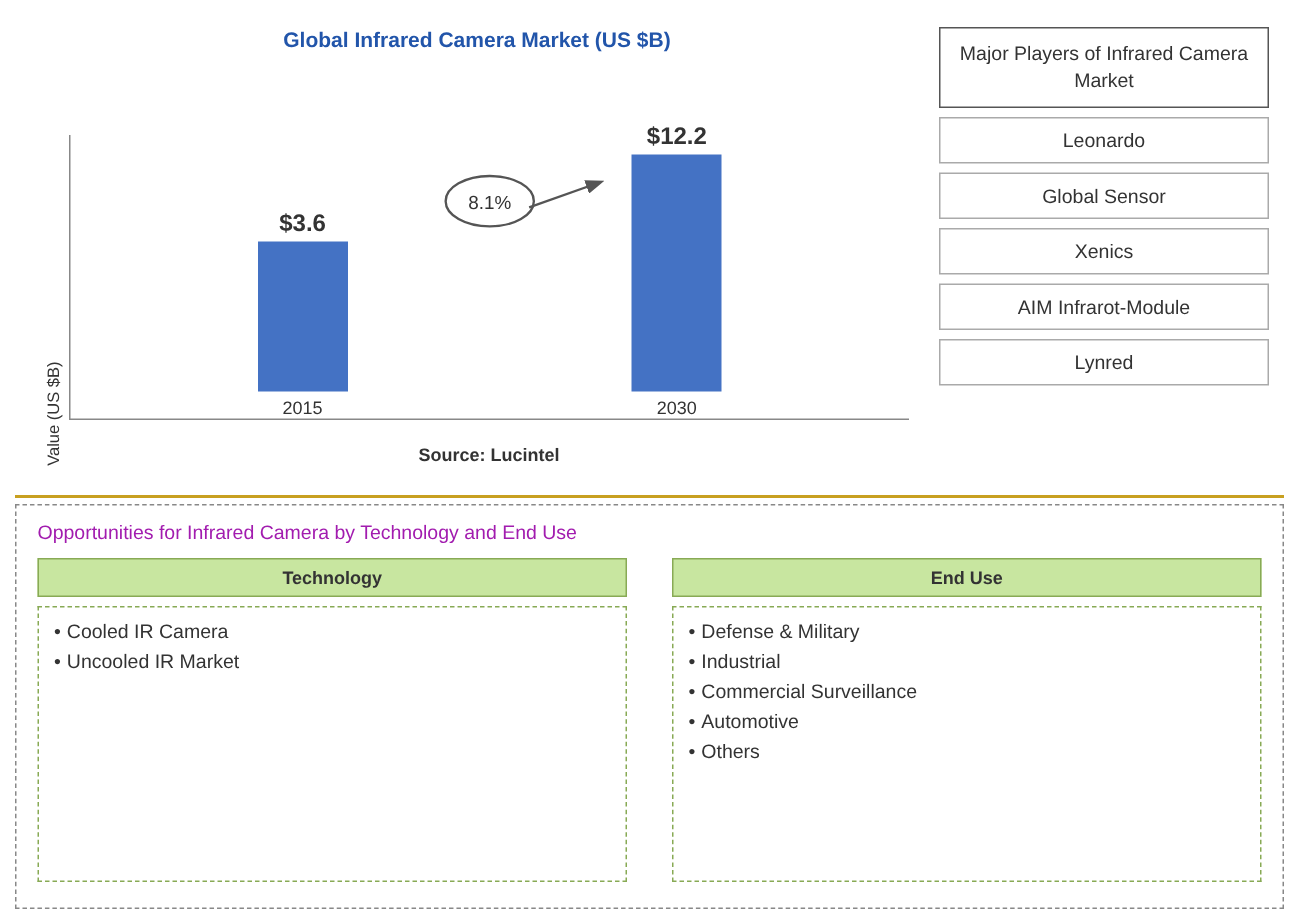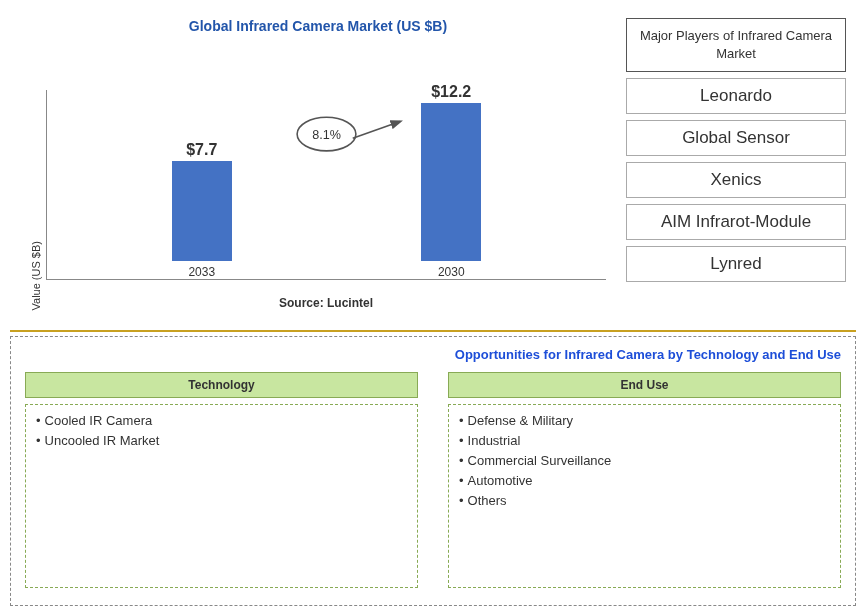--- a/index.html
+++ b/index.html
@@ -118,42 +118,42 @@
       text-align: center;
       font-weight: normal;
       font-size: 13px;
       color: #333;
       line-height: 1.4;
     }
     .player-box {
       border: 1.5px solid #aaa;
       padding: 7px 10px;
       text-align: center;
-      font-size: 17px;
+      font-size: 13px;
       color: #333;
       background: #fff;
     }
     
     .divider-line {
       width: 100%;
       height: 2px;
       background: #c8a020;
       margin: 4px 0;
     }
     
     .bottom-section {
       border: 1.5px dashed #888;
       padding: 10px 14px;
       flex: 1;
     }
     .bottom-title {
       font-size: 13px;
-      font-weight: bold;
-      color: #1d4ed8;
-      text-align: right;
+      font-weight: normal;
+      color: #a21caf;
+      text-align: left;
       margin-bottom: 10px;
     }
     .bottom-content {
       display: flex;
       flex-direction: row;
       gap: 30px;
       height: calc(100% - 32px);
     }
     .column-section {
       flex: 1;
@@ -219,23 +219,23 @@
 
               <line x1="185" y1="46" x2="230" y2="30" stroke="#555" stroke-width="1.5" marker-end="url(#arrowhead)"></line>
               <defs>
                 <marker id="arrowhead" markerWidth="8" markerHeight="6" refX="6" refY="3" orient="auto">
                   <polygon points="0 0, 8 3, 0 6" fill="#555"></polygon>
                 </marker>
               </defs>
             </svg>
 
             <div class="bar-group">
-              <div class="bar-value">$7.7</div>
+              <div class="bar-value">$3.6</div>
               <div class="bar" style="height: 100px;"></div>
-              <div class="bar-label">2033</div>
+              <div class="bar-label">2015</div>
             </div>
 
             <div class="bar-group">
               <div class="bar-value">$12.2</div>
               <div class="bar" style="height: 158px;"></div>
               <div class="bar-label">2030</div>
             </div>
           </div>
           <div class="source-text">Source: Lucintel</div>
         </div>

